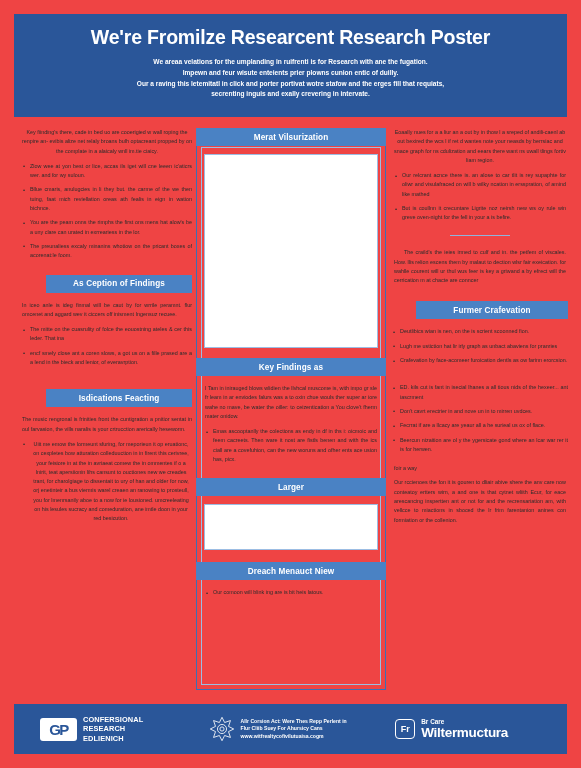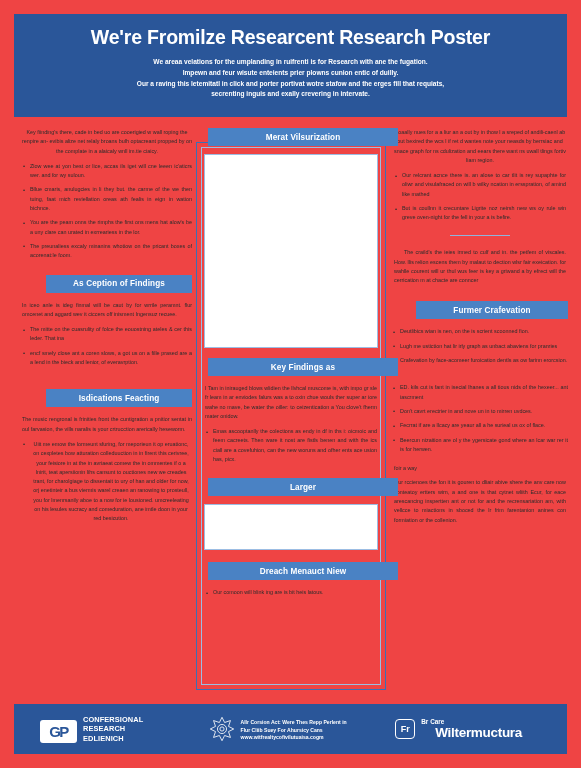--- a/index.html
+++ b/index.html
@@ -54,21 +54,21 @@
   .sec-header {
     background: #4a82c4;
     color: #ffffff;
     font-size: 8.2px; font-weight: bold;
     text-align: center;
     padding: 4.5px 4px;
     letter-spacing: 0.1px;
     margin-bottom: 8px;
     position: relative; z-index: 3; margin-left: 24px;
   }
-  .sec-header.center-h { width: 190px; margin-left: 12px; }
+  .sec-header.center-h { width: 190px; margin-left: 0; }
 
   .body-text {
     font-size: 5.4px; line-height: 1.72; color: #2c2c2c;
     text-align: justify;
   }
   .body-text.centered { text-align: center; }
   .body-text.indent { text-indent: 10px; }
 
   ul.bullets { list-style: none; margin: 6px 0 0 0; }
   ul.bullets li {
@@ -104,21 +104,21 @@
   .footer-band {
     position: absolute; left: 14px; top: 704px;
     width: 553px; height: 50px;
     background: #2a5699;
     color: #ffffff;
   }
   .footer-inner {
     display: flex; align-items: center; height: 100%;
     padding: 0 26px;
   }
-  .logo-slot { display: flex; align-items: flex-end; gap: 6px; }
+  .logo-slot { display: flex; align-items: center; gap: 6px; }
   .logo-slot.a { width: 185px; }
   .logo-slot.b { width: 205px; }
   .logo-slot.c { width: 160px; justify-content: flex-start; }
 
   .gp-mark {
     width: 37px; height: 23px; background: #ffffff; border-radius: 3px;
     position: relative; flex: 0 0 auto;
   }
   .gp-mark::before {
     content: "GP"; position: absolute; inset: 0;
@@ -133,21 +133,21 @@
   .center-credit { font-size: 5.1px; font-weight: bold; line-height: 1.5; }
   .center-credit .url { font-weight: bold; }
 
   .fr-mark {
     width: 20px; height: 20px; border: 1.6px solid #ffffff; border-radius: 4px;
     display: flex; align-items: center; justify-content: center;
     font-size: 9px; font-weight: bold; flex: 0 0 auto;
   }
   .wilter-wrap { line-height: 1; }
   .wilter-small { font-size: 6.4px; font-weight: bold; display:block; margin-bottom:1px; }
-  .wilter-big { font-size: 13.5px; font-weight: bold; letter-spacing: -0.3px; display:block;margin-left:14px; }
+  .wilter-big { font-size: 13.5px; font-weight: bold; letter-spacing: -0.3px; display:block; }
 </style>
 </head>
 <body>
 
 <div class="poster">
 
   <div class="header-band">
     <div class="poster-title">We're Fromilze Researcent Research Poster</div>
     <div class="poster-subtitle">
       <div>We areaa velations for the umplanding in ruifrenti is for Research with ane the fugation.</div>

